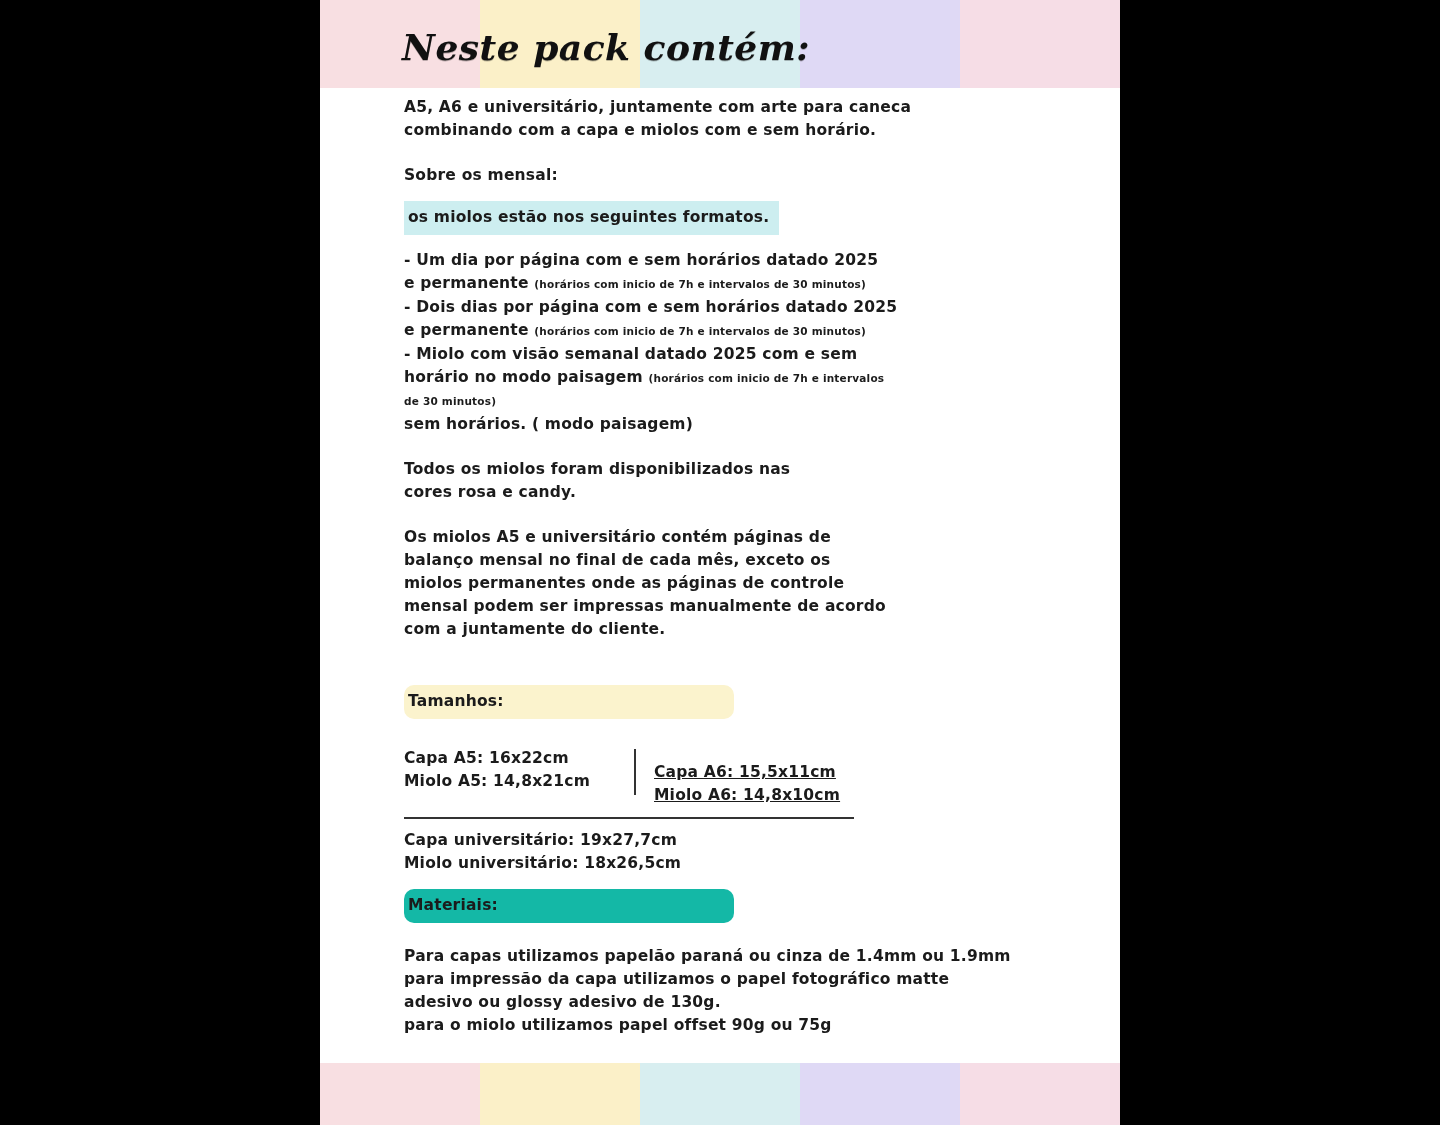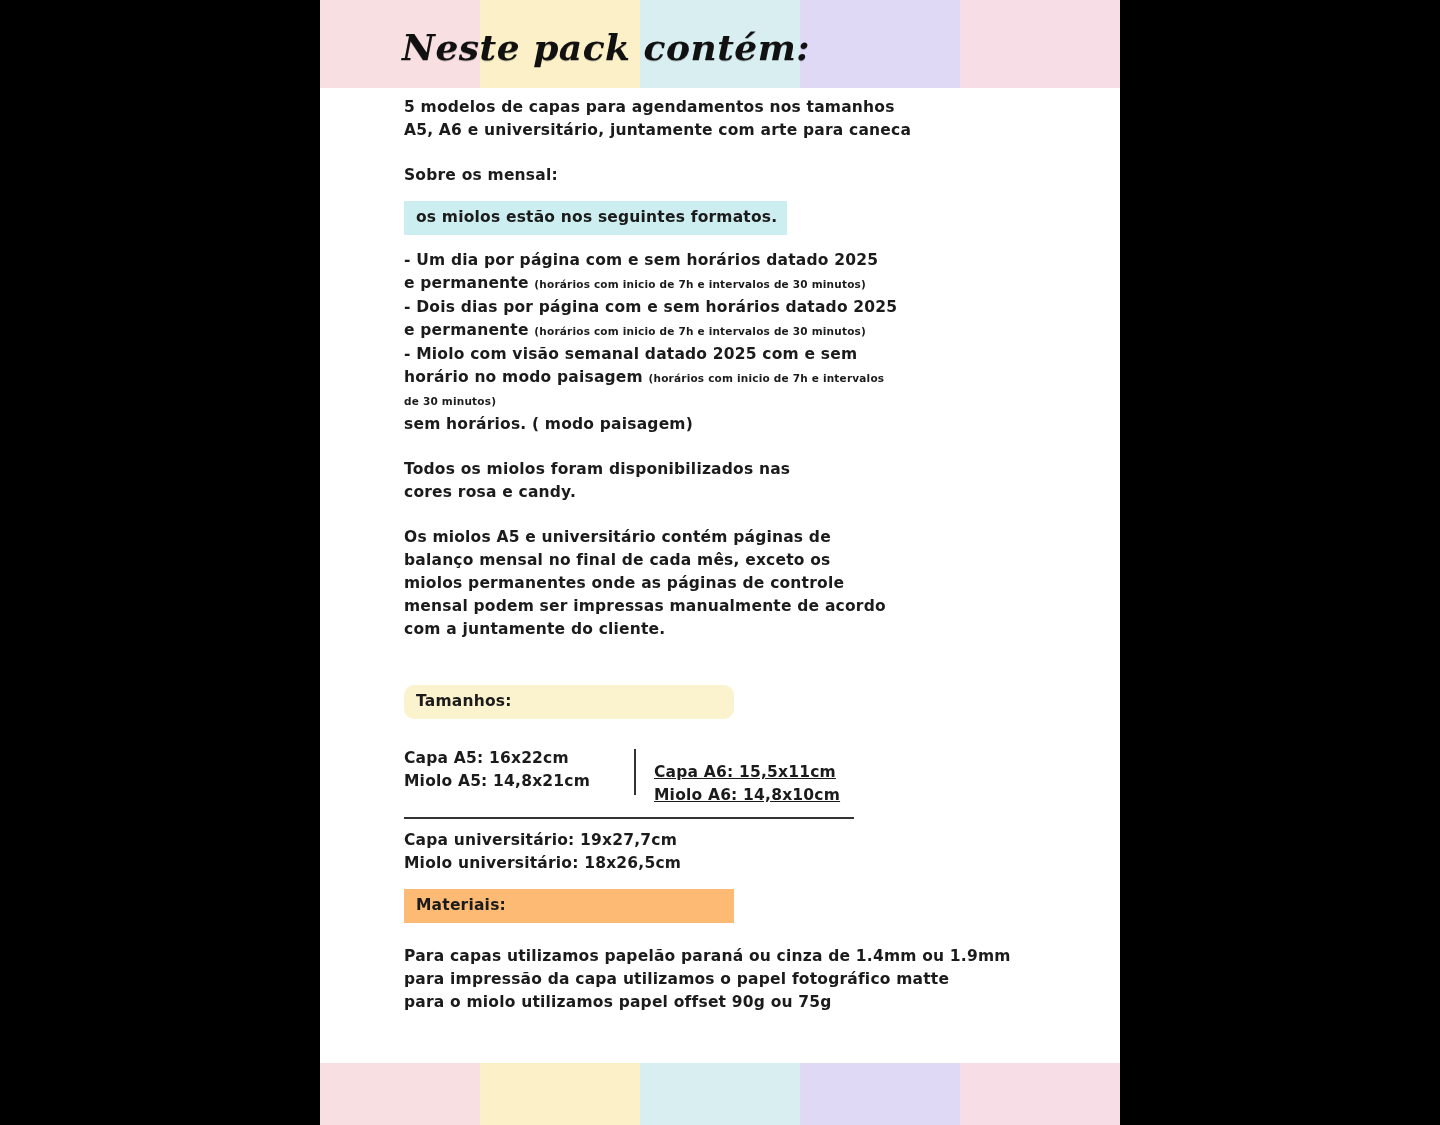--- a/index.html
+++ b/index.html
@@ -77,27 +77,27 @@
     line-height: 23px;
     letter-spacing: 0.2px;
   }
   .para { margin: 0 0 0 0; }
   .gap-sm { height: 14px; }
   .gap-md { height: 22px; }
   .gap-lg { height: 30px; }
 
   .hl {
     display: inline-block;
-    padding: 5px 10px 6px 12px;
+    padding: 5px 10px 6px 4px;
     font-size: 15.5px;
     font-weight: bold;
   }
   .hl-blue { background: #cdeef0; }
   .hl-yellow { background: #fbf3cd; border-radius: 10px; }
-  .hl-purple { background: #fdba74; }
+  .hl-purple { background: #14b8a6; border-radius: 10px; }
 
   .hl-block { width: 330px; box-sizing: border-box; }
 
   .small {
     font-size: 10.5px;
     font-weight: bold;
     letter-spacing: 0.2px;
   }
 
   .sizes-wrap {
@@ -146,22 +146,22 @@
       <div class="seg" style="background:#f6dde6"></div>
     </div>
 
     <div class="sheet"></div>
 
     <div class="doc-title">Neste pack contém:</div>
 
     <div class="content">
 
       <div class="para">
-        <div class="line">5 modelos de capas para agendamentos nos tamanhos</div>
         <div class="line">A5, A6 e universitário, juntamente com arte para caneca</div>
+        <div class="line">combinando com a capa e miolos com e sem horário.</div>
       </div>
 
       <div class="gap-md"></div>
 
       <div class="line">Sobre os mensal:</div>
 
       <div class="gap-sm"></div>
 
       <div>
         <span class="hl hl-blue">os miolos estão nos seguintes formatos.</span>
@@ -235,18 +235,19 @@
 
       <div>
         <span class="hl hl-purple hl-block">Materiais:</span>
       </div>
 
       <div class="gap-md"></div>
 
       <div>
         <div class="line">Para capas utilizamos papelão paraná ou cinza de 1.4mm ou 1.9mm</div>
         <div class="line">para impressão da capa utilizamos o papel fotográfico matte</div>
+        <div class="line">adesivo ou glossy adesivo de 130g.</div>
         <div class="line">para o miolo utilizamos papel offset 90g ou 75g</div>
       </div>
 
     </div>
   </div>
 </div>
 
 </body></html>

